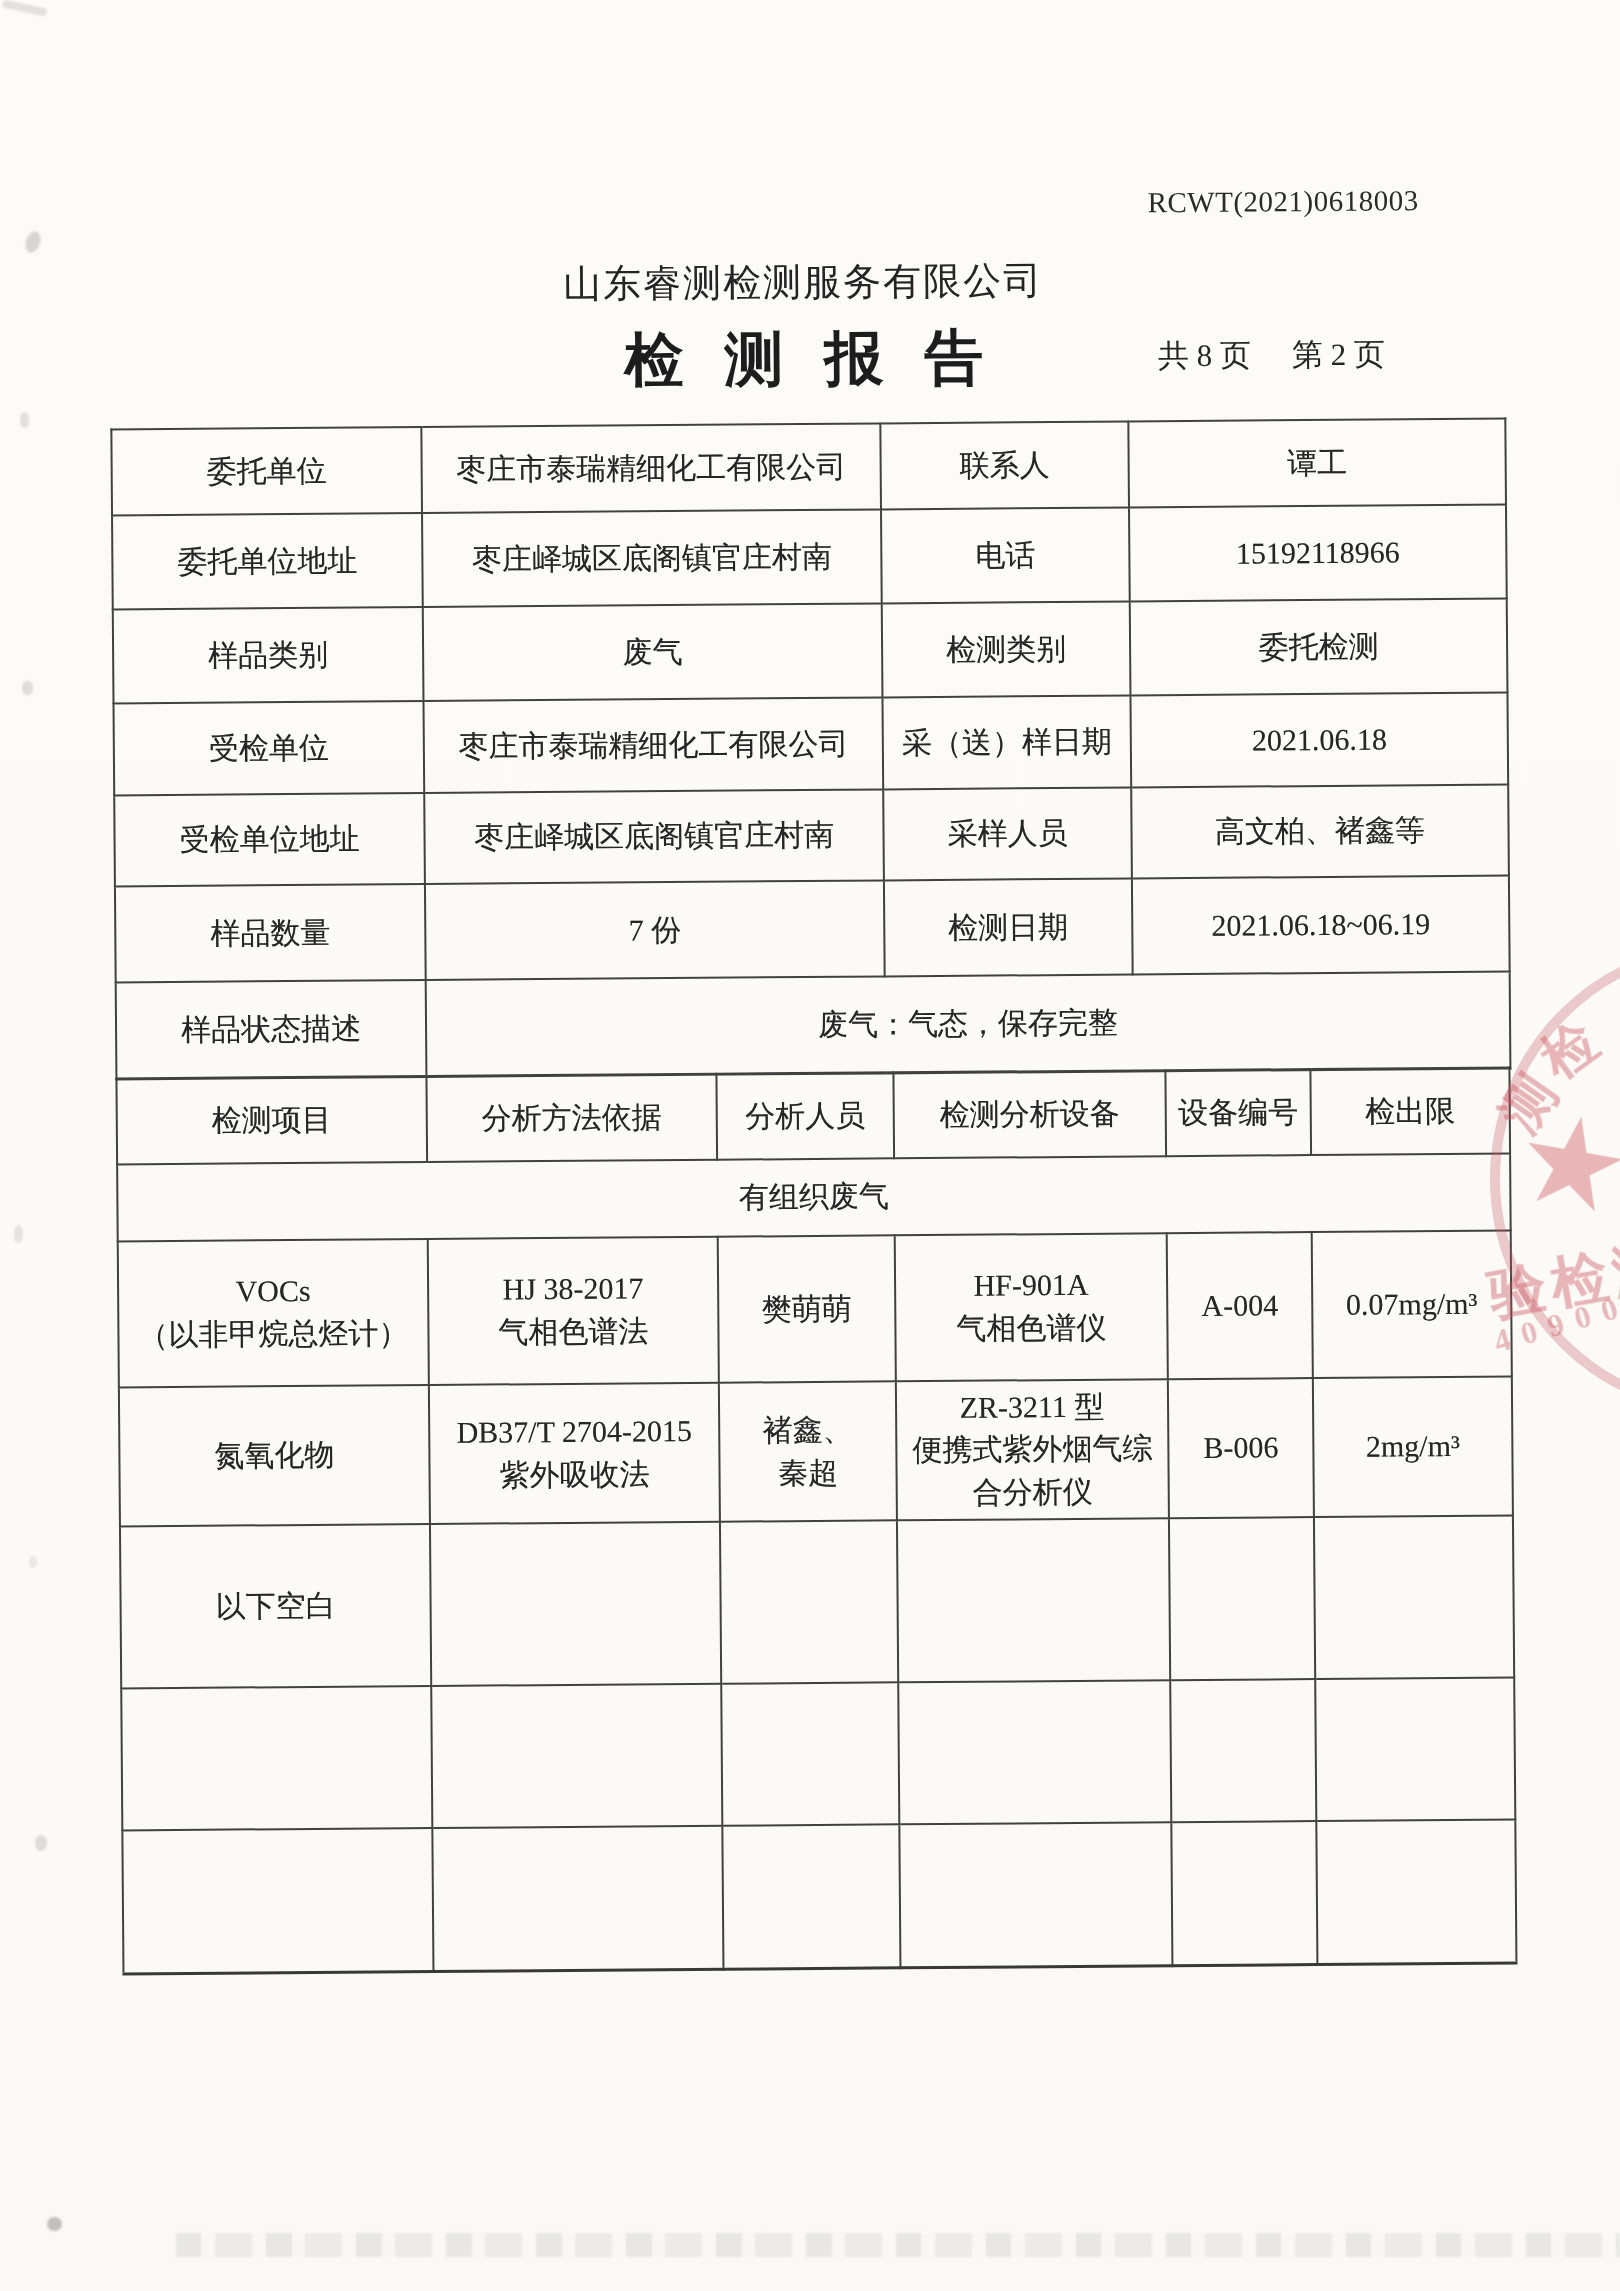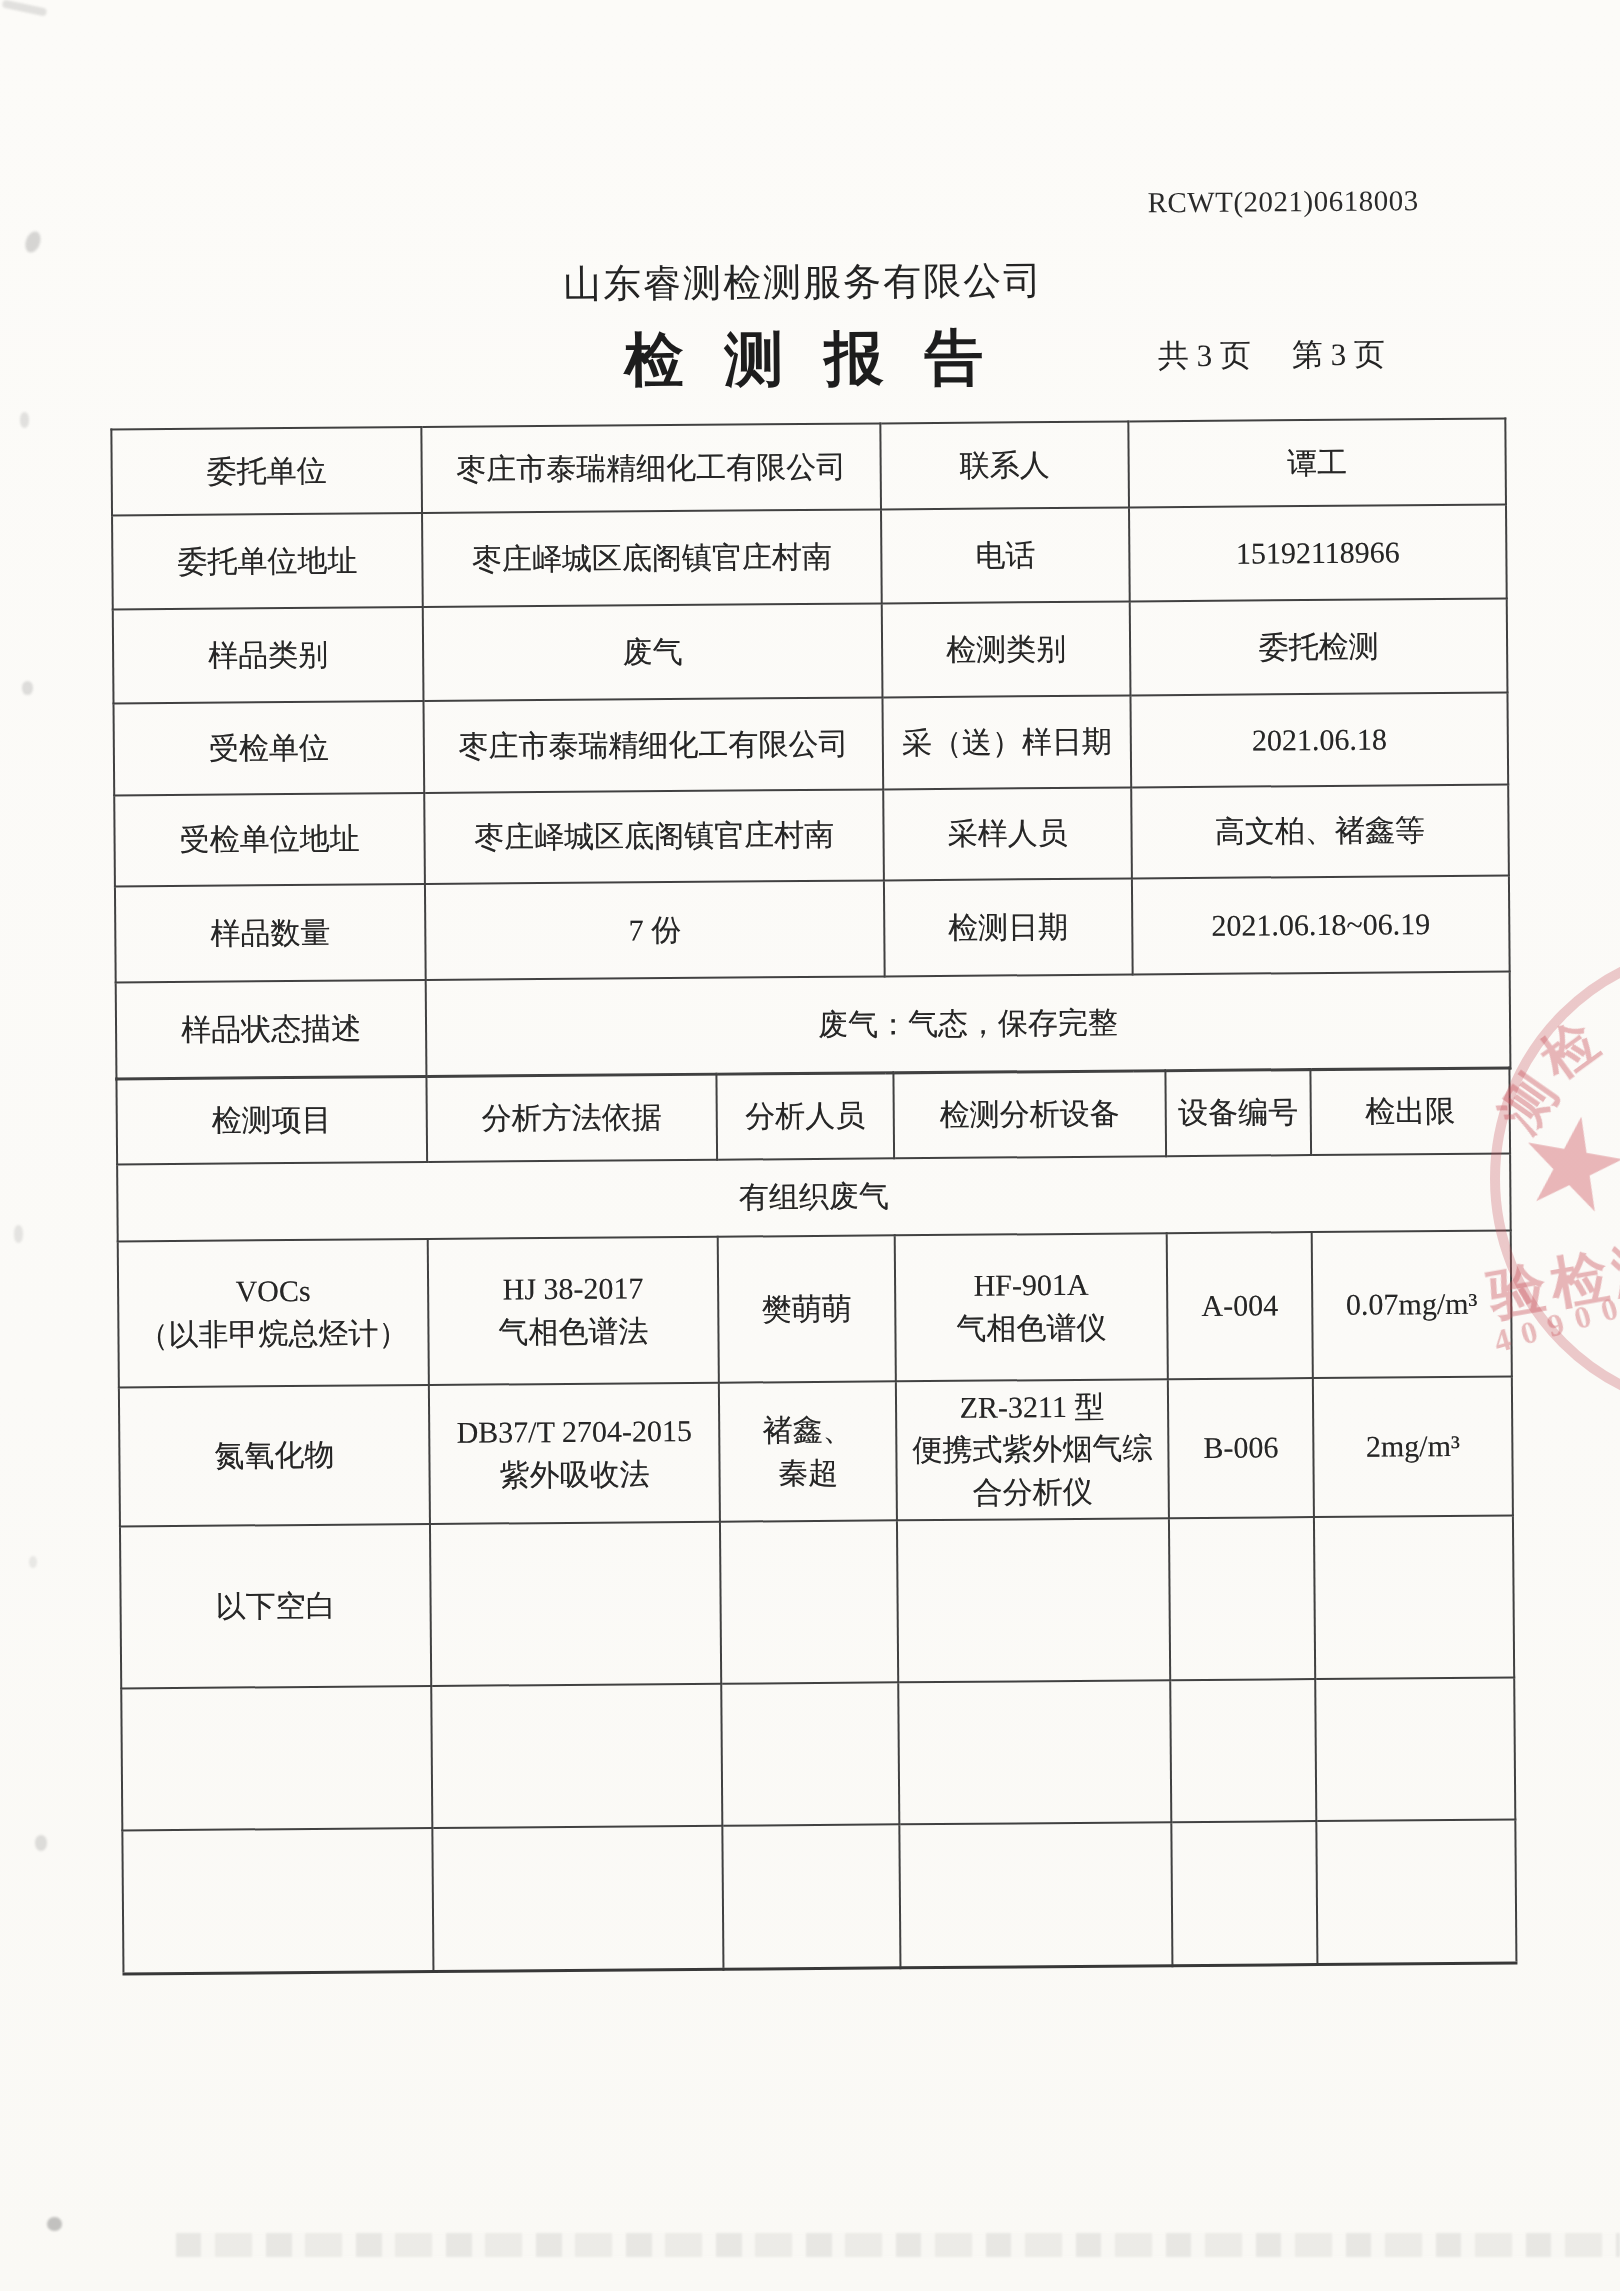--- a/index.html
+++ b/index.html
@@ -59,21 +59,21 @@
 
 <div class="page">
   <div class="content">
 
     <div class="report-no">RCWT(2021)0618003</div>
     <div class="company">山东睿测检测服务有限公司</div>
     <div class="title-wrap">
       <span class="doc-title">检测报告</span>
     </div>
     <div class="page-info">
-      <span>共 3 页</span><span class="sep"></span><span>第 3 页</span>
+      <span>共 8 页</span><span class="sep"></span><span>第 2 页</span>
     </div>
 
     <table id="tableA">
       <colgroup>
           <col style="width:310px">
           <col style="width:459px">
           <col style="width:248px">
           <col style="width:377px">
         </colgroup>
       <tbody>

